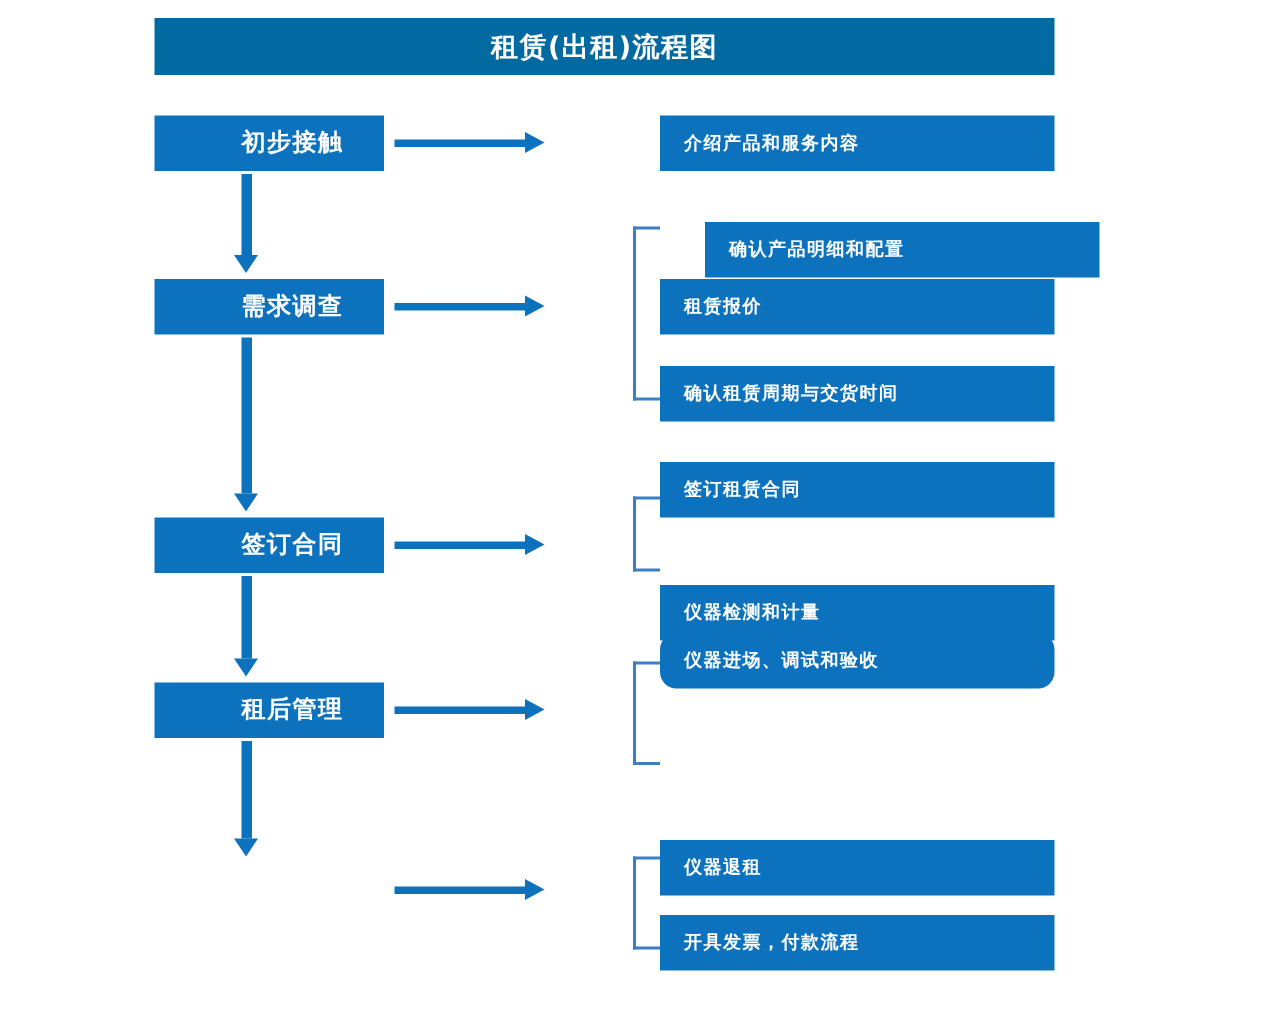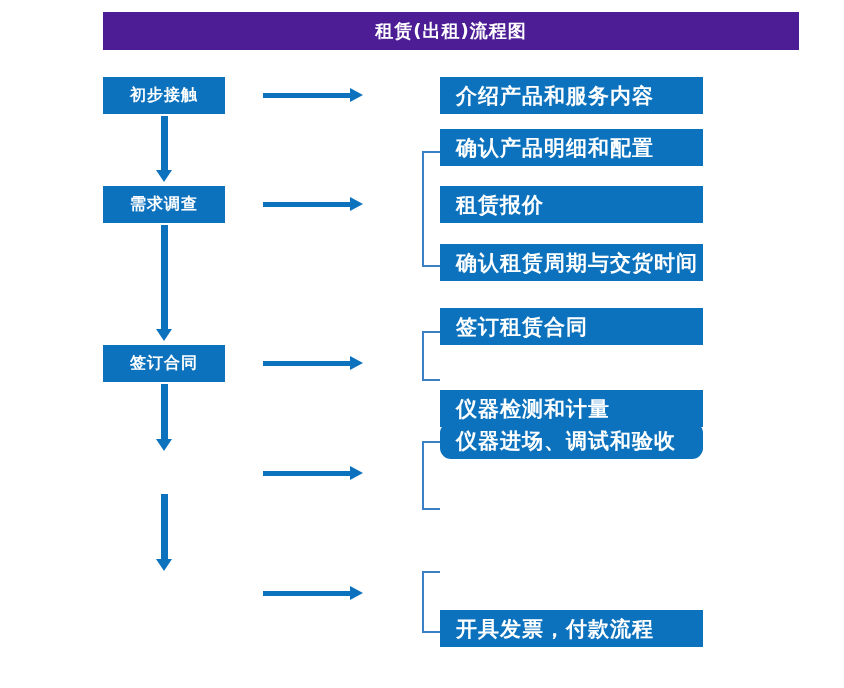--- a/index.html
+++ b/index.html
@@ -19,23 +19,23 @@
     left: 0; top: 0;
     width: 844px;
     height: 688px;
   }
 
   
   .title-bar {
     position: absolute;
     left: 103px;
     top: 12px;
-    width: 696px;
+    width: 600px;
     height: 38px;
-    background: #4c1d95;
+    background: #0369a1;
     color: #ffffff;
     display: flex;
     align-items: center;
     justify-content: center;
     font-size: 18px;
     font-weight: bold;
     letter-spacing: 1px;
   }
 
   
@@ -45,33 +45,34 @@
     width: 122px;
     height: 37px;
     background: #0C72BD;
     color: #ffffff;
     display: flex;
     align-items: center;
     justify-content: center;
     font-size: 16px;
     font-weight: bold;
     letter-spacing: 1px;
+    padding-left: 31px;
   }
 
   
   .detail-box {
     position: absolute;
     left: 440px;
     width: 263px;
     height: 37px;
     background: #0C72BD;
     color: #ffffff;
     display: flex;
     align-items: center;
-    font-size: 21px;
+    font-size: 12px;
     font-weight: bold;
     padding-left: 16px;
     box-sizing: border-box;
     letter-spacing: 1px;
   }
 
   
   .h-arrow {
     position: absolute;
     left: 263px;
@@ -135,20 +136,21 @@
 </head>
 <body>
 
 <div class="canvas">
 
   <div class="title-bar">租赁(出租)流程图</div>
 
   <div class="stage-box" style="top:77px;">初步接触</div>
   <div class="stage-box" style="top:186px;">需求调查</div>
   <div class="stage-box" style="top:345px;">签订合同</div>
+  <div class="stage-box" style="top:455px;">租后管理</div>
 
   <div class="v-arrow" style="top:116px; height:66px;">
     <div class="shaft" style="height:54px;"></div>
       <div class="head"></div>
   </div>
   <div class="v-arrow" style="top:225px; height:116px;">
     <div class="shaft" style="height:104px;"></div>
       <div class="head"></div>
   </div>
   <div class="v-arrow" style="top:384px; height:67px;">
@@ -180,21 +182,22 @@
     <div class="shaft"></div>
       <div class="head"></div>
   </div>
 
   <div class="bracket" style="top:151px; height:116px;"></div>
   <div class="bracket" style="top:331px; height:50px;"></div>
   <div class="bracket" style="top:441px; height:69px;"></div>
   <div class="bracket" style="top:571px; height:62px;"></div>
 
   <div class="detail-box" style="top:77px;">介绍产品和服务内容</div>
-  <div class="detail-box" style="top:129px;">确认产品明细和配置</div>
+  <div class="detail-box" style="top:148px;margin-left:30px;">确认产品明细和配置</div>
   <div class="detail-box" style="top:186px;text-align:center;">租赁报价</div>
   <div class="detail-box" style="top:244px;">确认租赁周期与交货时间</div>
   <div class="detail-box" style="top:308px;">签订租赁合同</div>
   <div class="detail-box" style="top:362px;margin-top:28px;">仪器检测和计量</div>
   <div class="detail-box" style="top:422px;border-radius:11px;">仪器进场、调试和验收</div>
+  <div class="detail-box" style="top:560px;">仪器退租</div>
   <div class="detail-box" style="top:610px;text-align:right;">开具发票，付款流程</div>
 
 </div>
 
 </body></html>

